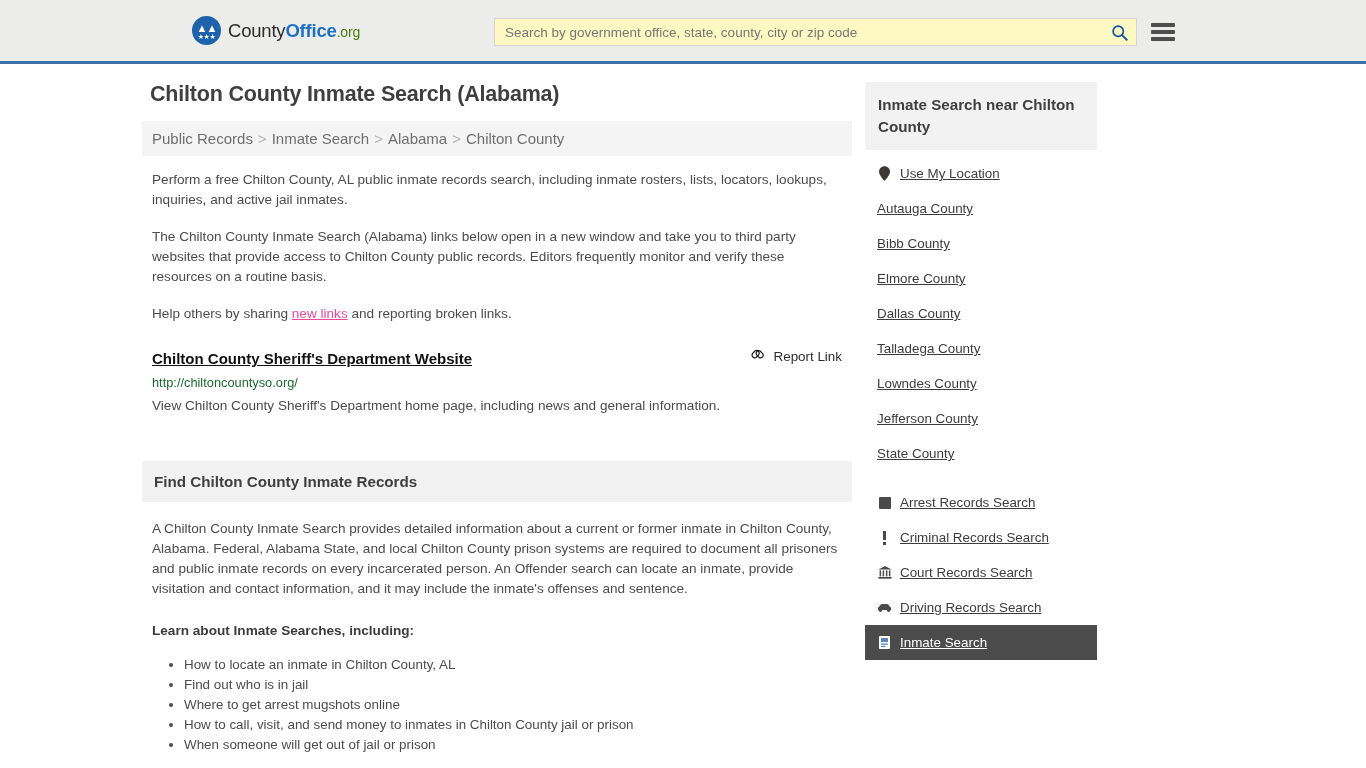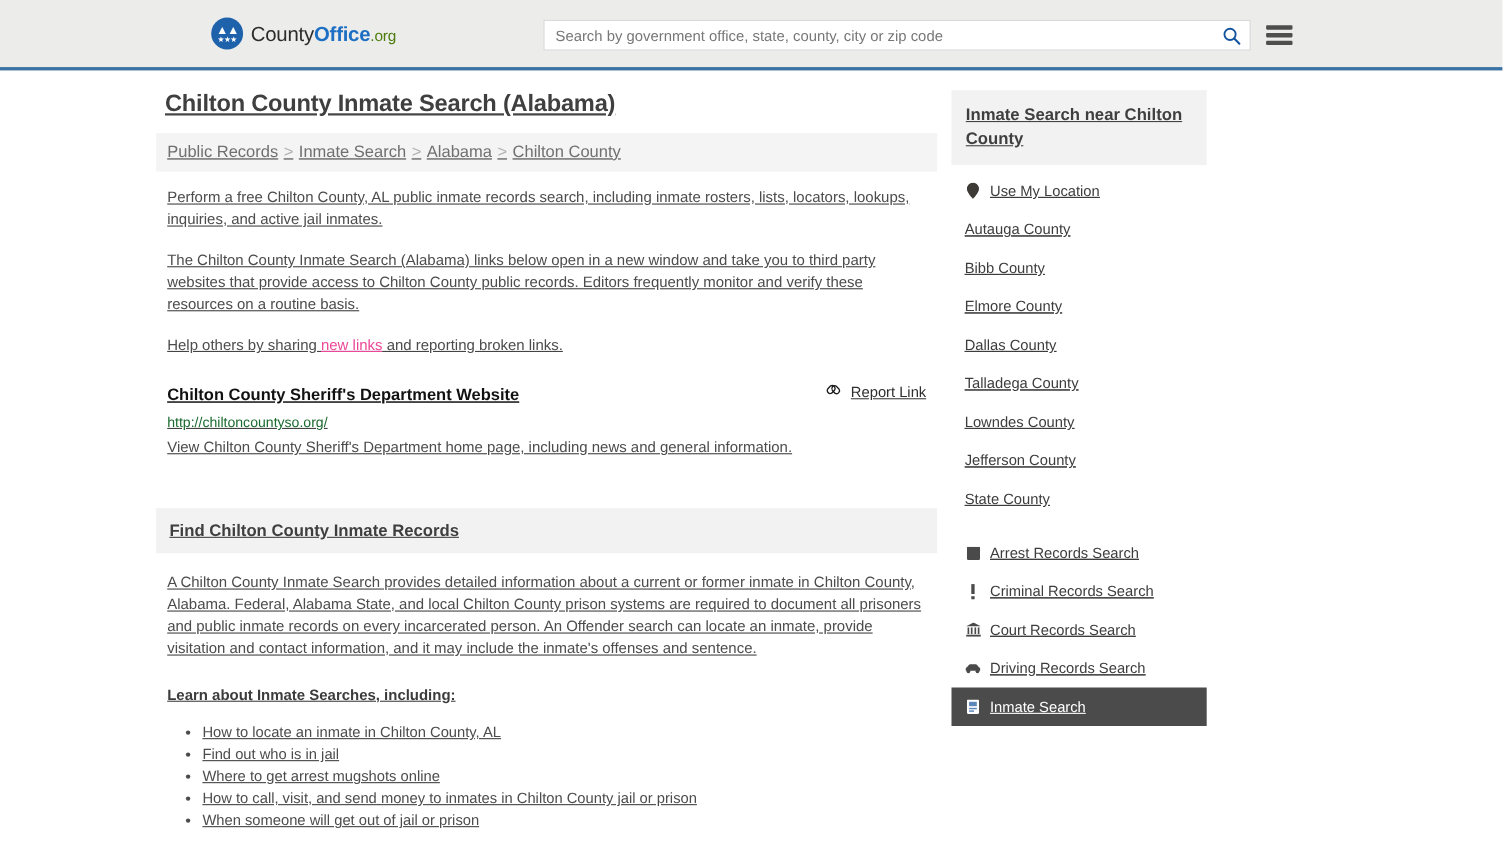--- a/index.html
+++ b/index.html
@@ -60,21 +60,21 @@
   .brand-text .w1 { color: #2c2c2c; }
   .brand-text .w2 { color: #1d6fc4; font-weight: bold; }
   .brand-text .w3 { color: #4d7c0f; font-size: 14px; }
 
   .search-wrap {
     position: absolute;
     left: 494px;
     top: 18px;
     width: 643px;
     height: 28px;
-    background: #ffffff;
+    background: #fef9c3;
     border: 1px solid #d6d6d6;
     display: flex;
     align-items: center;
   }
   .search-input {
     flex: 1;
     border: 0;
     outline: 0;
     height: 26px;
     padding: 0 10px;
@@ -111,21 +111,20 @@
     background: #4e4e4e;
     border-radius: 1px;
   }
 
   
   .page {
     width: 1258px;
     padding-top: 18px;
     display: block;
     position: relative;
-    text-decoration: underline;
   }
   .content-wrap {
     margin: 0 auto;
     width: 974px;
     padding-left: 0;
     display: flex;
     gap: 13px;
   }
   .main-col { width: 710px; }
   .side-col { width: 232px; }

